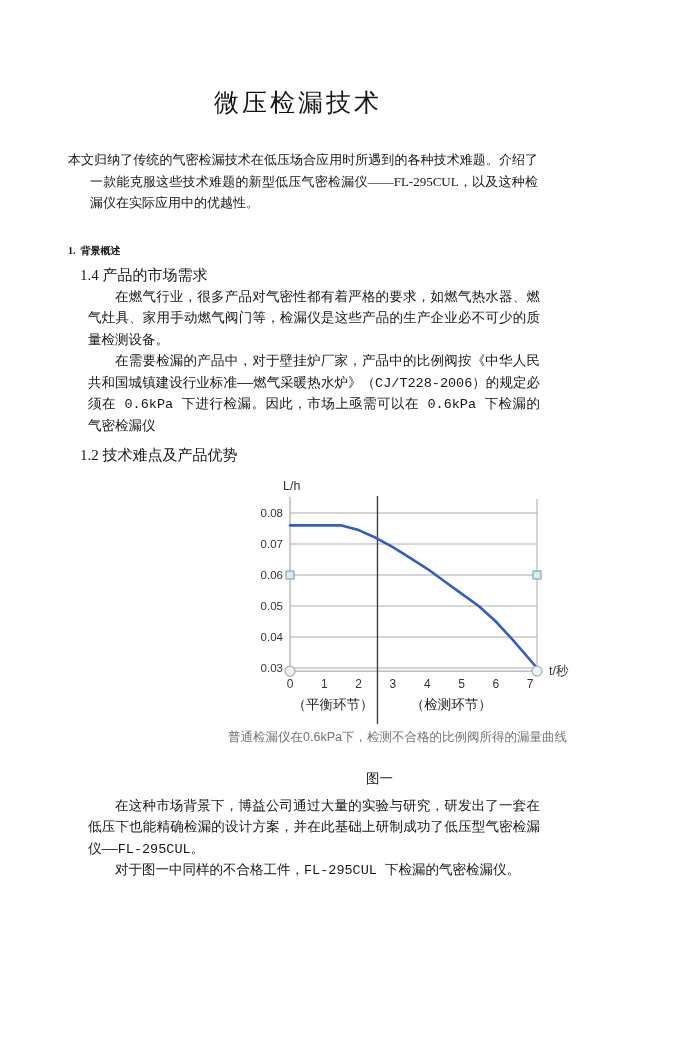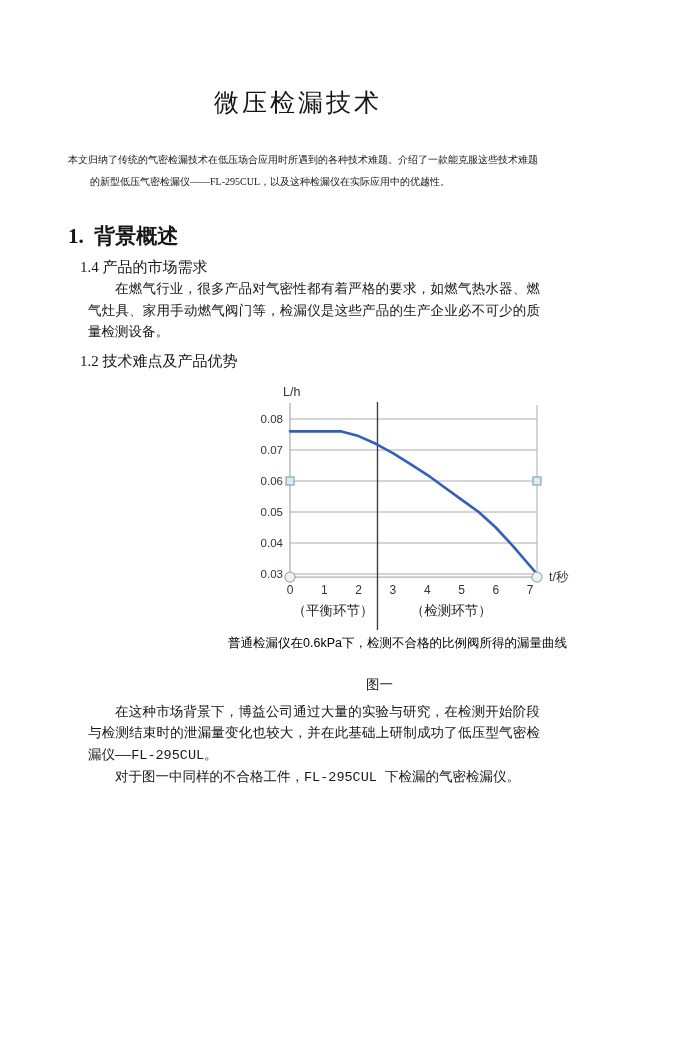--- a/index.html
+++ b/index.html
@@ -17,27 +17,27 @@
     margin:0;
     text-align:center;
     font-size:25px;
     font-weight:normal;
     letter-spacing:3px;
   }
   .abstract{
     margin:30px 58px 0 68px;
     padding-left:22px;
     text-indent:-22px;
-    font-size:10px;
+    font-size:13px;
     line-height:21.5px;
     text-align:justify;
   }
   .sec{
     margin:30px 0 0 68px;
-    font-size:21px;
+    font-size:10px;
     font-weight:bold;
     white-space:pre-wrap;
   }
   .sub{
     margin:8px 0 2px 80px;
     font-size:15px;
     font-weight:normal;
     white-space:pre-wrap;
   }
   .body{
@@ -54,41 +54,42 @@
     margin-left:250px;
     width:330px;height:252px;
     overflow:visible;
   }
   .caption{
     margin:0 0 0 228px;
     width:352px;
     font-family:"Liberation Sans", sans-serif;
     font-size:12.5px;
     line-height:17px;
-    color:#000000;
+    color:#737373;
   }
   .figlabel{
     margin:24px 14px 0 366px;
     font-size:13.5px;
   }
   .closing1{margin-top:8px;}
 </style>
 </head>
 <body>
 
 <div class="page">
 
   <h1 class="title">微压检漏技术</h1>
 
   <p class="abstract">本文归纳了传统的气密检漏技术在低压场合应用时所遇到的各种技术难题。介绍了一款能克服这些技术难题的新型低压气密检漏仪——FL-295CUL，以及这种检漏仪在实际应用中的优越性。</p>
 
   <h2 class="sec">1.  背景概述</h2>
 
   <h3 class="sub">1.4 产品的市场需求</h3>
   <p class="body">在燃气行业，很多产品对气密性都有着严格的要求，如燃气热水器、燃气灶具、家用手动燃气阀门等，检漏仪是这些产品的生产企业必不可少的质量检测设备。</p>
+  <p class="body">在需要检漏的产品中，对于壁挂炉厂家，产品中的比例阀按《中华人民共和国城镇建设行业标准——燃气采暖热水炉》（CJ/T228-2006）的规定必须在 0.6kPa 下进行检漏。因此，市场上亟需可以在 0.6kPa 下检漏的气密检漏仪</p>
 
   <h3 class="sub">1.2 技术难点及产品优势</h3>
 
   <div class="figure">
     <div id="chart" class="chart"><svg width="330" height="258" viewBox="0 0 330 258" overflow="visible">
           <line x1="40" y1="191" x2="287" y2="191" stroke="#ababab" stroke-width="1"></line>
           <text x="33" y="195" text-anchor="end" font-size="11.5" fill="#333333" font-family="&quot;Liberation Sans&quot;, sans-serif">0.03</text>
           <line x1="40" y1="160" x2="287" y2="160" stroke="#ababab" stroke-width="1"></line>
           <text x="33" y="164" text-anchor="end" font-size="11.5" fill="#333333" font-family="&quot;Liberation Sans&quot;, sans-serif">0.04</text>
           <line x1="40" y1="129" x2="287" y2="129" stroke="#ababab" stroke-width="1"></line>
@@ -118,16 +119,16 @@
           <circle cx="287" cy="194.10000000000002" r="5" fill="#eef3f5" stroke="#98aeb6" stroke-width="1.2"></circle>
           <text x="33" y="13" font-size="12.5" fill="#333" font-family="&quot;Liberation Sans&quot;, sans-serif">L/h</text>
           <text x="299" y="198.10000000000002" font-size="12.5" fill="#333" font-family="&quot;Liberation Sans&quot;, sans-serif">t/秒</text>
           <text x="82.88194444444444" y="232.10000000000002" text-anchor="middle" font-size="13.5" fill="#222" font-family="&quot;Liberation Serif&quot;, serif">（平衡环节）</text>
           <text x="201.23611111111111" y="232.10000000000002" text-anchor="middle" font-size="13.5" fill="#222" font-family="&quot;Liberation Serif&quot;, serif">（检测环节）</text>
         </svg></div>
     <div class="caption">普通检漏仪在0.6kPa下，检测不合格的比例阀所得的漏量曲线</div>
     <div class="figlabel">图一</div>
   </div>
 
-  <p class="body closing1">在这种市场背景下，博益公司通过大量的实验与研究，在检测开始阶段与检测结束时的泄漏量变化也较大，并在此基础上研制成功了低压型气密检漏仪——FL-295CUL。</p>
+  <p class="body closing1">在这种市场背景下，博益公司通过大量的实验与研究，研发出了一套在低压下也能精确检漏的设计方案，并在此基础上研制成功了低压型气密检漏仪——FL-295CUL。</p>
   <p class="body">对于图一中同样的不合格工件，FL-295CUL 下检漏的气密检漏仪。</p>
 
 </div>
 
 </body></html>

